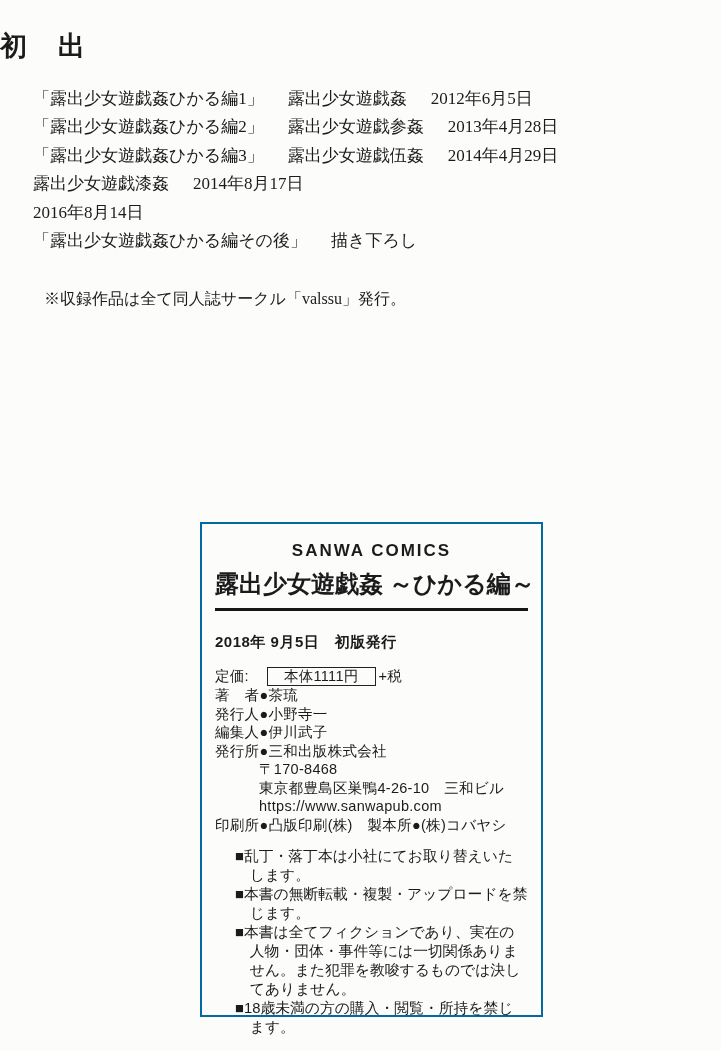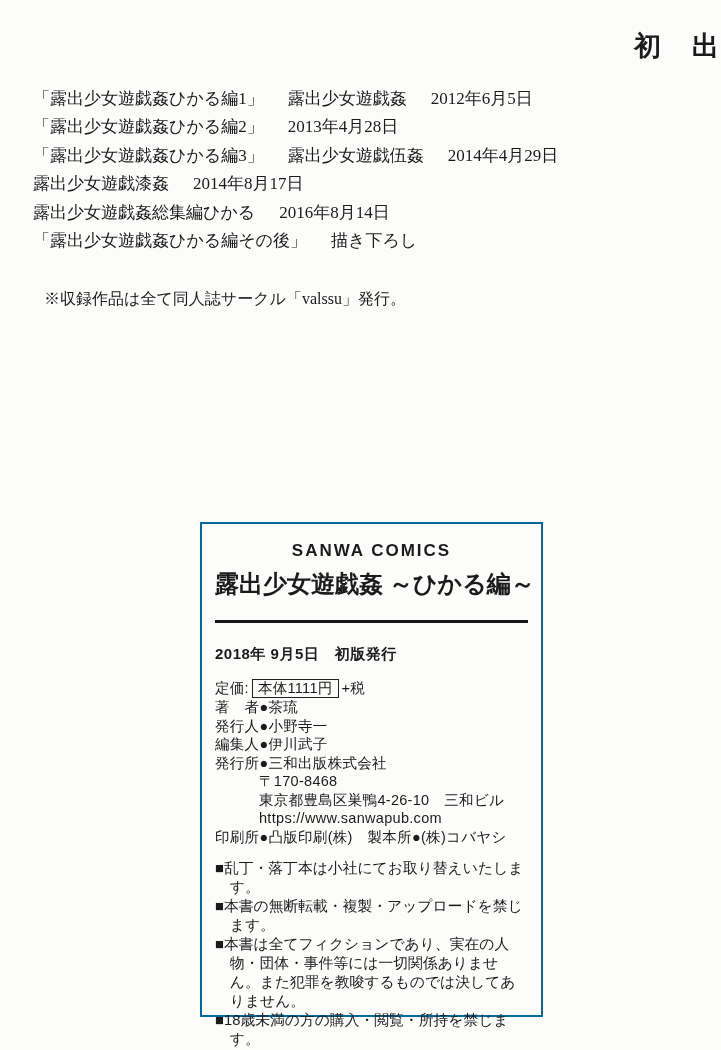--- a/index.html
+++ b/index.html
@@ -9,21 +9,21 @@
     width:721px; height:1050px;
     margin:0 auto;
     background:#fcfcfb;
     color:#1b1b1b;
     font-family:"Liberation Serif","DejaVu Serif",serif;
     overflow:hidden;
   }
   .fp-heading {
     position:absolute; top:28px; left:0;
     width:100%;
-    text-align:right;
+    text-align:left;
     font-size:27px;
     font-weight:bold;
     letter-spacing:2px;
   }
   .fp-list {
     position:absolute; top:84px; left:33px;
     font-size:17px;
   }
   .fp-entry {
     display:flex;
@@ -46,21 +46,21 @@
     font-family:"Liberation Sans","DejaVu Sans",sans-serif;
   }
   .imprint {
     text-align:center;
     font-size:17px;
     font-weight:bold;
     letter-spacing:2px;
   }
   .booktitle-wrap {
     margin-top:3px;
-    padding:4px 0 20px 0;
+    padding:4px 0 8px 0;
     border-bottom:3px solid #161616;
     text-align:center;
   }
   .booktitle {
     font-family:"Liberation Serif","DejaVu Serif",serif;
     font-size:24px;
     font-weight:bold;
     white-space:nowrap;
   }
   .edition {
@@ -76,65 +76,66 @@
     letter-spacing:0.3px;
   }
   .price-line {
     display:flex;
     align-items:flex-start;
     white-space:nowrap;
   }
   .price-box {
     display:inline-block;
     border:1.5px solid #222;
-    padding:0 5px;
-    margin:0 3px 0 3px;
+    padding:0 16px;
+    margin:0 3px 0 18px;
     line-height:17px;
   }
   .credit-line, .printing-line { white-space:nowrap; }
   .address-block { padding-left:44px; }
   .address-line { white-space:nowrap; }
   .notices {
     margin-top:13px;
     font-size:14.8px;
     line-height:19px;
   }
   .notice-item {
     padding-left:1em;
     text-indent:-1em;
+    margin-left:20px;
   }
 </style>
 </head>
 <body>
 
 <div class="page">
 
   <h1 class="fp-heading">初　出</h1>
 
   <div class="fp-list">
     <div class="fp-entry">
       <span>「露出少女遊戯姦ひかる編1」</span>
       <span>露出少女遊戯姦</span>
       <span>2012年6月5日</span>
     </div>
     <div class="fp-entry">
       <span>「露出少女遊戯姦ひかる編2」</span>
+      <span>露出少女遊戯参姦</span>
       <span>2013年4月28日</span>
     </div>
     <div class="fp-entry">
       <span>「露出少女遊戯姦ひかる編3」</span>
       <span>露出少女遊戯伍姦</span>
       <span>2014年4月29日</span>
     </div>
     <div class="fp-entry">
       <span>露出少女遊戯漆姦</span>
       <span>2014年8月17日</span>
     </div>
     <div class="fp-entry">
-      <span>露出少女遊戯姦総集編ひかる</span>
       <span>2016年8月14日</span>
     </div>
     <div class="fp-entry">
       <span>「露出少女遊戯姦ひかる編その後」</span>
       <span>描き下ろし</span>
       <span></span>
     </div>
   </div>
 
   <p class="fp-note">※収録作品は全て同人誌サークル「valssu」発行。</p>

